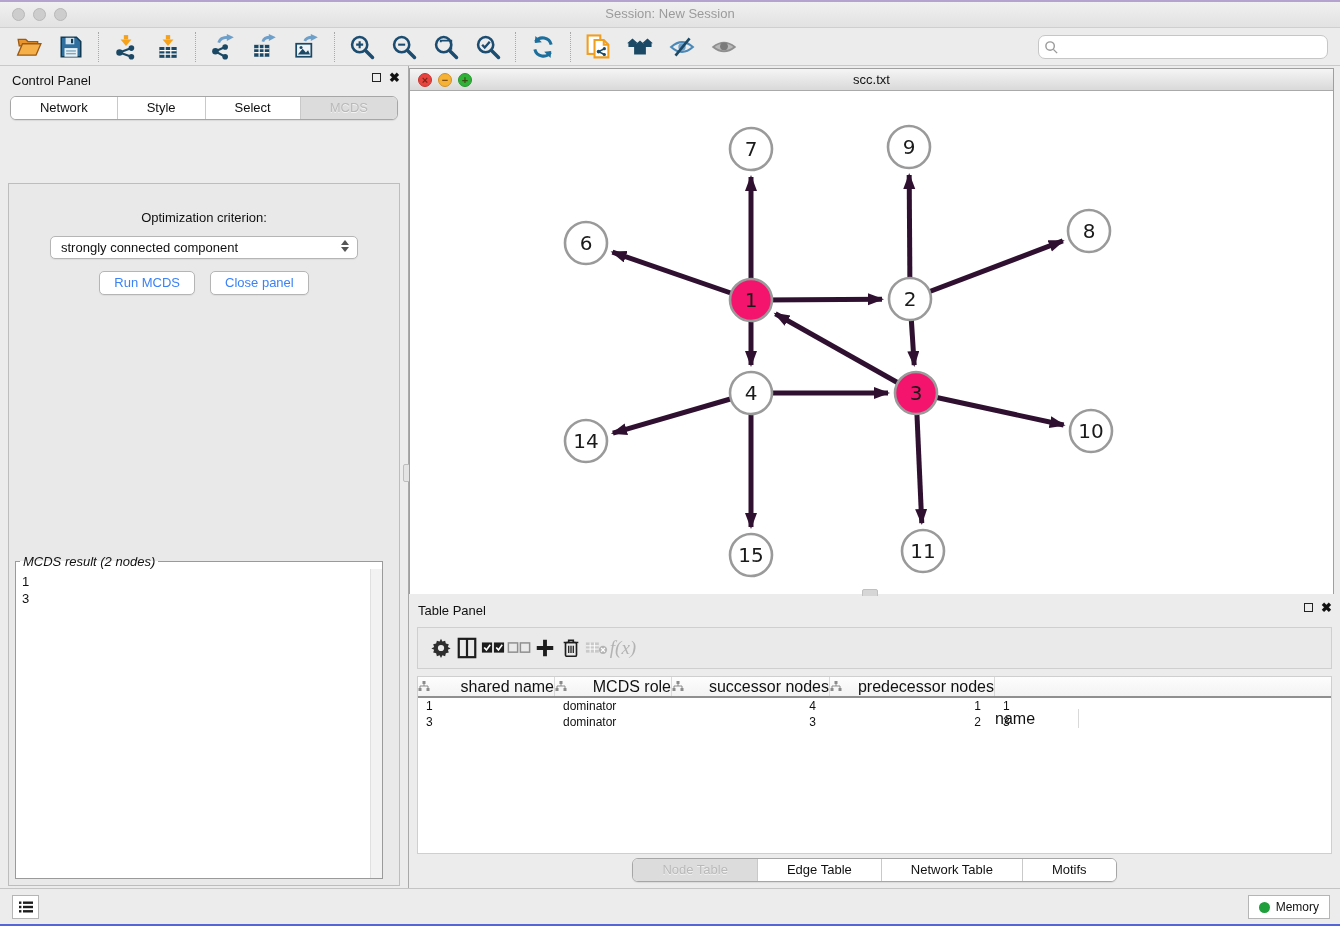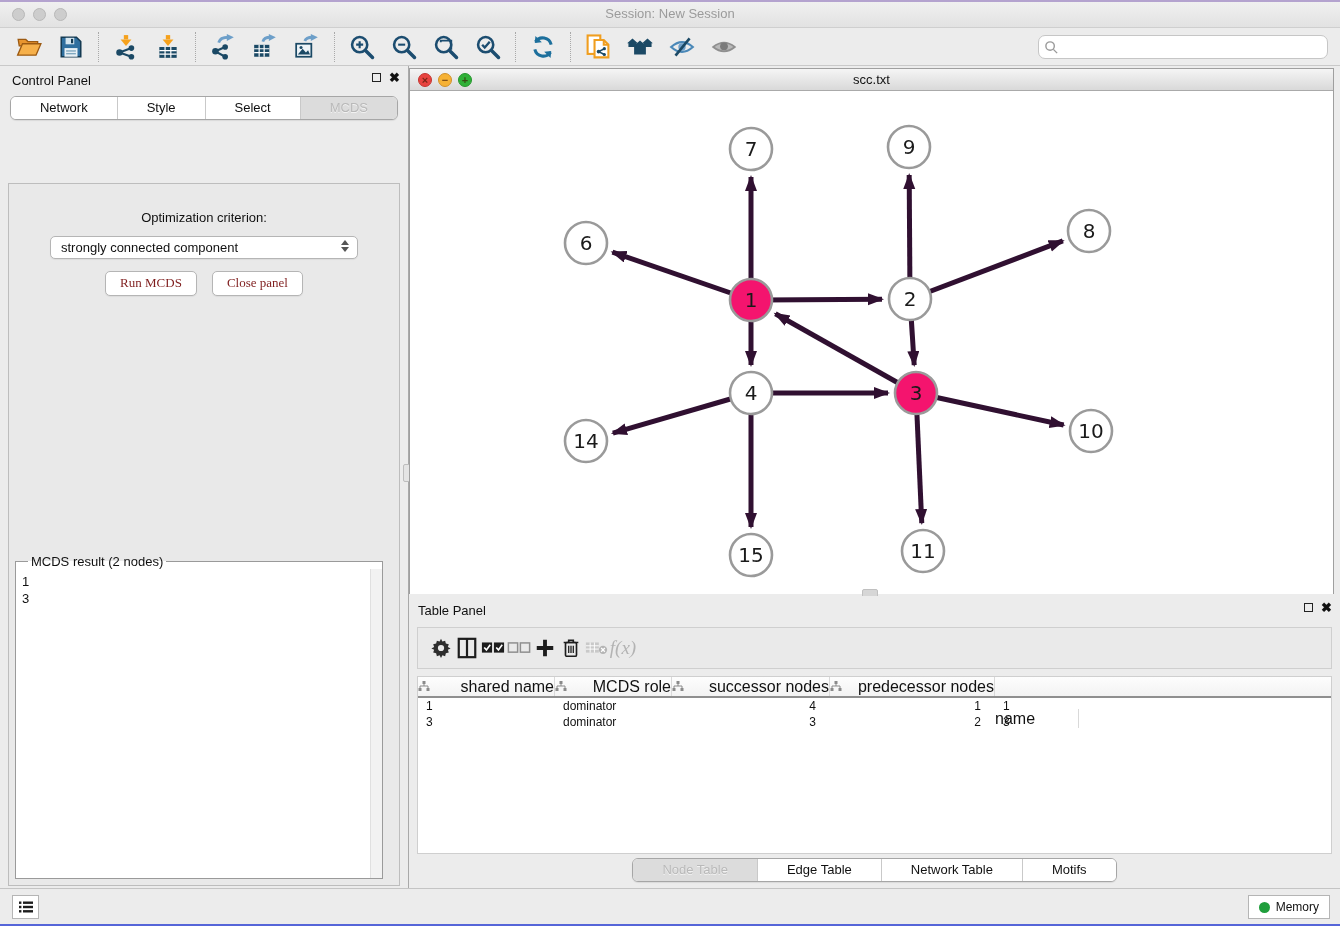--- a/index.html
+++ b/index.html
@@ -70,28 +70,28 @@
     font-size:13px; color:#111; line-height:21px; padding-left:10px;
     box-shadow:0 1px 1px rgba(0,0,0,.06);
   }
   .dd-arrows { position:absolute; right:8px; top:3px; display:flex; flex-direction:column; gap:2px; }
   .dd-arrows i { display:block; width:0; height:0; border-left:4px solid transparent; border-right:4px solid transparent; }
   .dd-up { border-bottom:5px solid #555; }
   .dd-down { border-top:5px solid #555; }
   .cp-buttons { display:flex; justify-content:center; gap:15px; margin-top:12px; }
   .aq-btn {
     background:#fff; border:1px solid #b5b5b5; border-radius:5px;
-    font-size:13px; color:#7f1d1d; padding:3px 14px 4px; font-family:Liberation Serif, serif;
+    font-size:13px; color:#3b82f6; padding:3px 14px 4px; font-family:Liberation Sans, sans-serif;
     box-shadow:0 1px 1px rgba(0,0,0,.06);
   }
   .result-box {
     position:absolute; left:6px; right:16px; top:370px; bottom:6px;
     border:1px solid #9a9a9a; background:#fff; padding:0;
   }
-  .result-box legend { font-size:13px; color:#111; margin-left:12px; padding:0 3px; }
+  .result-box legend { font-size:13px; color:#111; margin-left:4px; padding:0 3px;font-style:italic; }
   .result-area { position:absolute; left:0; right:12px; top:2px; bottom:0; padding:2px 0 0 6px; font-size:13px; color:#111; line-height:17px; }
   .result-scroll { position:absolute; right:0; top:0; bottom:0; width:12px; background:#f2f2f2; border-left:1px solid #e0e0e0; }
   
   .vdivider { position:absolute; left:408px; top:64px; width:1px; height:826px; background:#a9a9a9; }
   .vgrip { position:absolute; left:403px; top:462px; width:10px; height:18px; background:#e4e4e4; border:1px solid #bdbdbd; border-radius:2px; }
   .hgrip { position:absolute; left:862px; top:587px; width:16px; height:9px; background:#d6d6d6; border:1px solid #c0c0c0; border-radius:2px; }
   
   .net-window {
     position:absolute; left:409px; top:66px; width:925px; height:526px;
     border:1px solid #9f9f9f; background:#fff;

